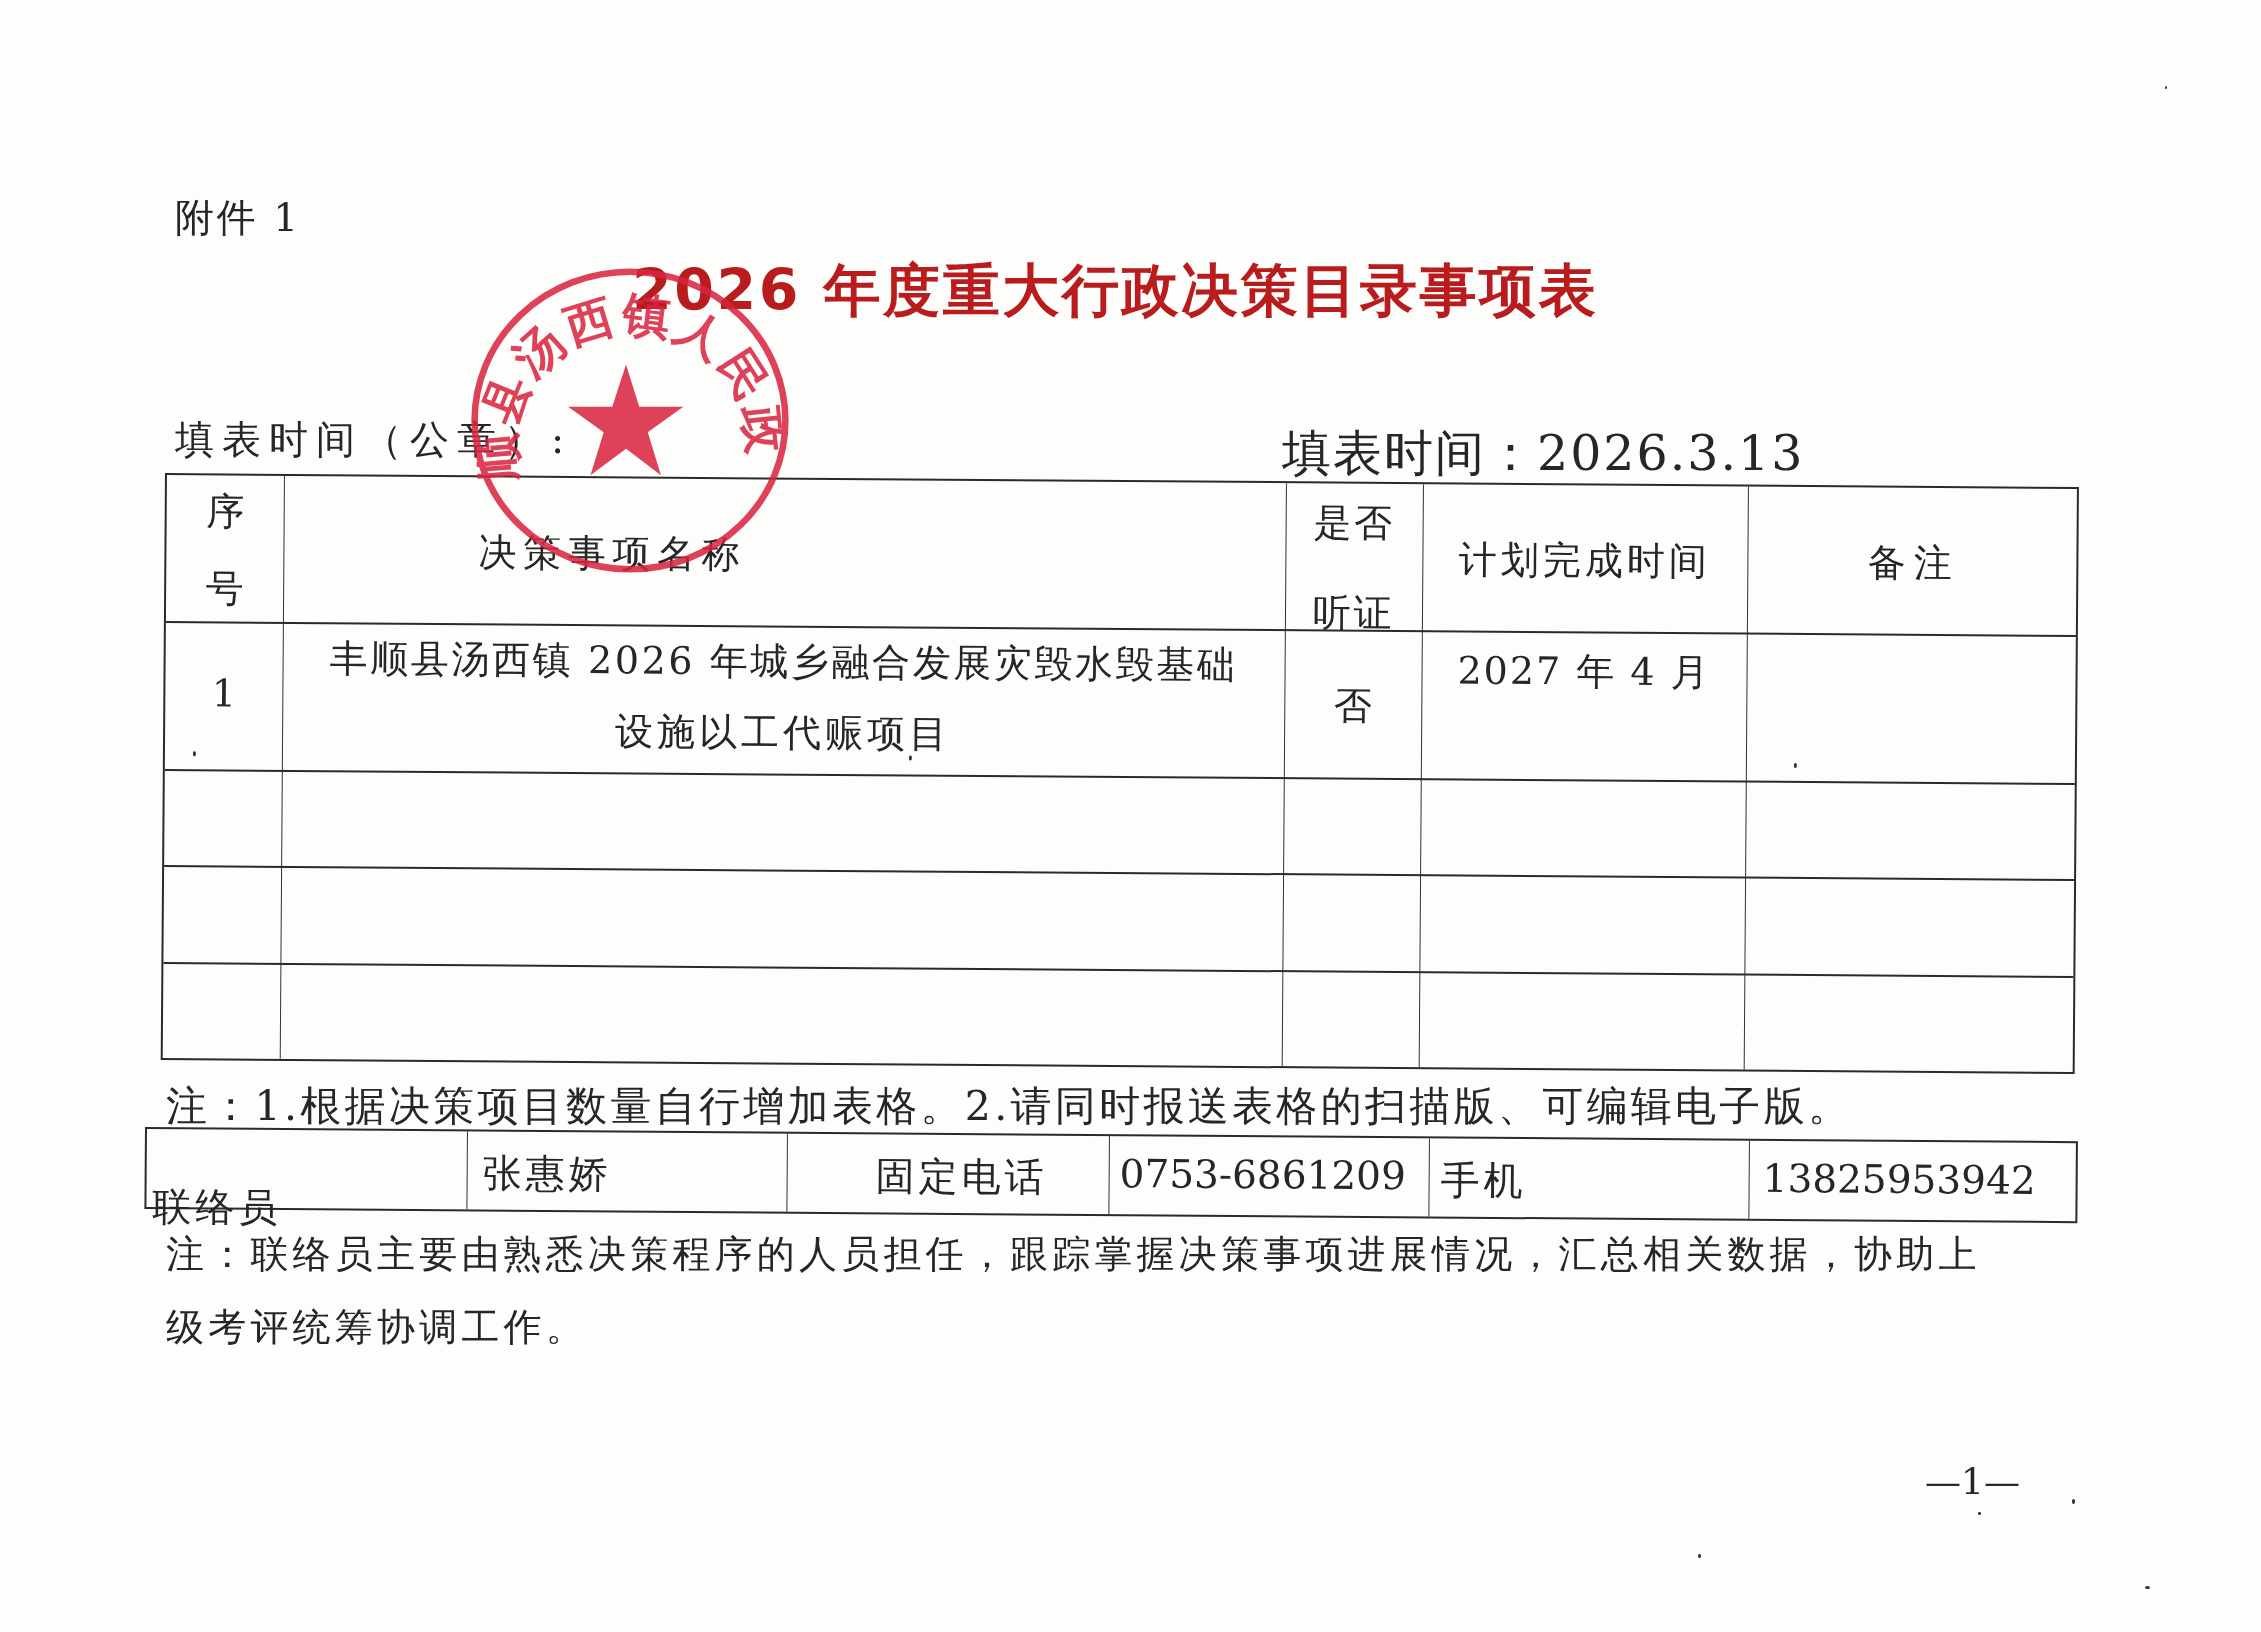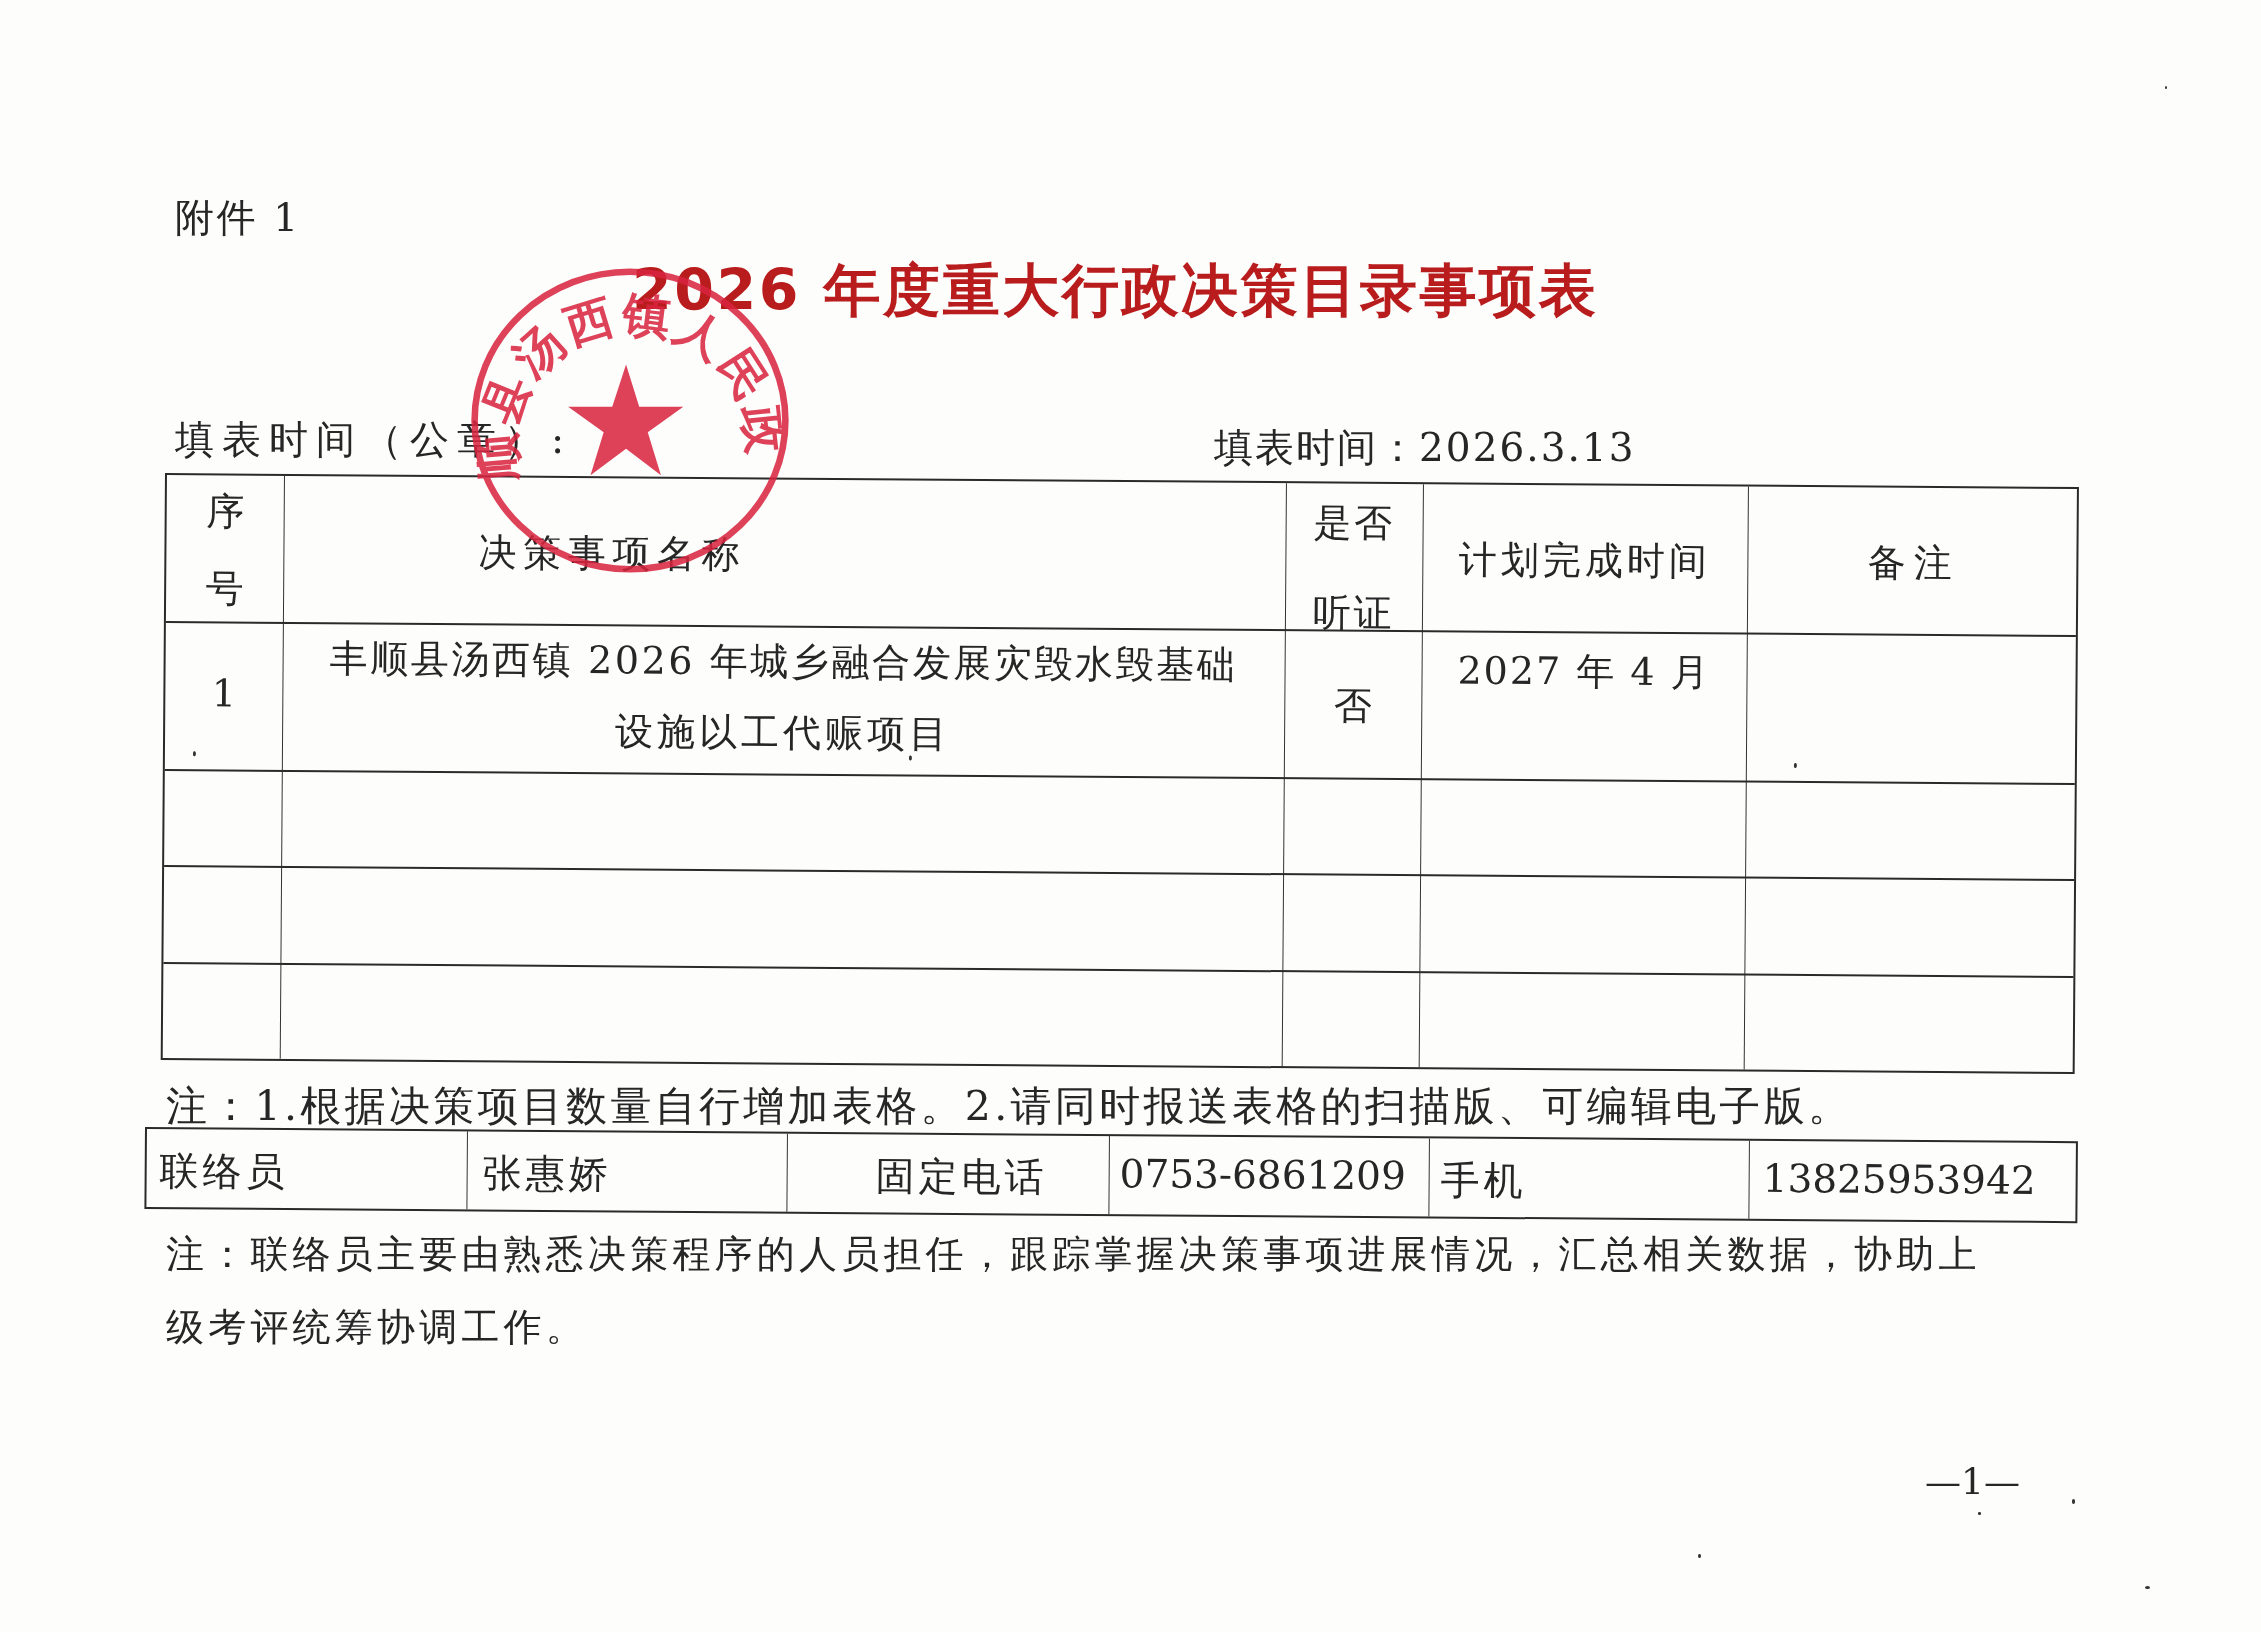--- a/index.html
+++ b/index.html
@@ -9,21 +9,21 @@
     font-family: "DejaVu Serif", "Liberation Serif", serif;
     color: #262626;
   }
   .abs { position: absolute; white-space: nowrap; text-align: center; }
   .serif { font-family: "DejaVu Serif", "Liberation Serif", serif; }
   .sans { font-family: "DejaVu Sans", "Liberation Sans", sans-serif; }
 
   #attachment { left: 175px; top: 191px; font-size: 39px; letter-spacing: 2.6px; }
   #title { left: 632px; top: 253px; font-size: 57px; font-weight: bold; letter-spacing: 2.6px; color: #b91c1c; }
   #org-label { left: 175px; top: 413px; font-size: 39px; letter-spacing: 8px; }
-  #fill-date { left: 1214px; top: 421px; font-size: 39px; letter-spacing: 2px; }
+  #fill-date { left: 1282px; top: 421px; font-size: 49px; letter-spacing: 2px; }
 
   
   .tbl { position: absolute; border: 2.6px solid #2a2a2a; box-sizing: border-box; }
   #main-table { left: 165px; top: 473px; width: 1914px; height: 587px; transform: rotate(0.42deg); transform-origin: left top; }
   .vline { position: absolute; top: 0; bottom: 0; width: 0; border-left: 1.3px solid #333; }
   .hline { position: absolute; left: 0; right: 0; height: 0; border-top: 2.6px solid #2a2a2a; }
   .cell-text { position: absolute; font-size: 38px; text-align: center; line-height: 1.15; }
 
   
   #contact-table { left: 145px; top: 1127px; width: 1933px; height: 82px; transform: rotate(0.42deg); transform-origin: left top; }
@@ -100,21 +100,21 @@
 </div>
 
 <div id="note1" class="abs serif">注：1.根据决策项目数量自行增加表格。2.请同时报送表格的扫描版、可编辑电子版。</div>
 
 <div id="contact-table" class="tbl">
   <div class="vline" style="left:320px"></div>
   <div class="vline" style="left:640px"></div>
   <div class="vline" style="left:962px"></div>
   <div class="vline" style="left:1282px"></div>
   <div class="vline" style="left:1602px"></div>
-  <div class="ct-text serif" style="left:13px;letter-spacing:4px;">联络员</div>
+  <div class="ct-text serif" style="left:6px;letter-spacing:4px;margin-top:36px;">联络员</div>
   <div class="ct-text serif" style="left:336px;letter-spacing:4px;">张惠娇</div>
   <div class="ct-text serif" style="left:729px;letter-spacing:4px;">固定电话</div>
   <div class="ct-text serif" style="left:973px;">0753-6861209</div>
   <div class="ct-text serif" style="left:1294px;letter-spacing:4px;">手机</div>
   <div class="ct-text serif" style="left:1616px;">13825953942</div>
 </div>
 
 <div id="note2-l1" class="abs serif">注：联络员主要由熟悉决策程序的人员担任，跟踪掌握决策事项进展情况，汇总相关数据，协助上</div>
 <div id="note2-l2" class="abs serif">级考评统筹协调工作。</div>
 

